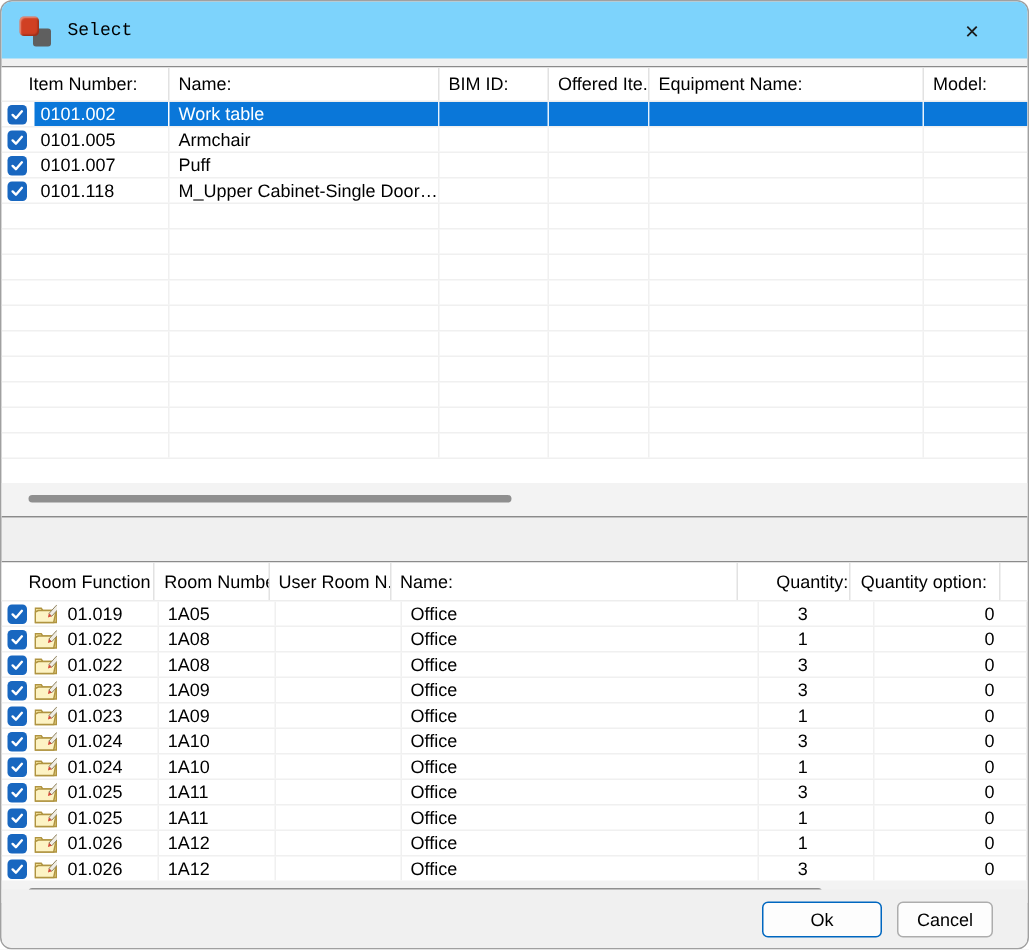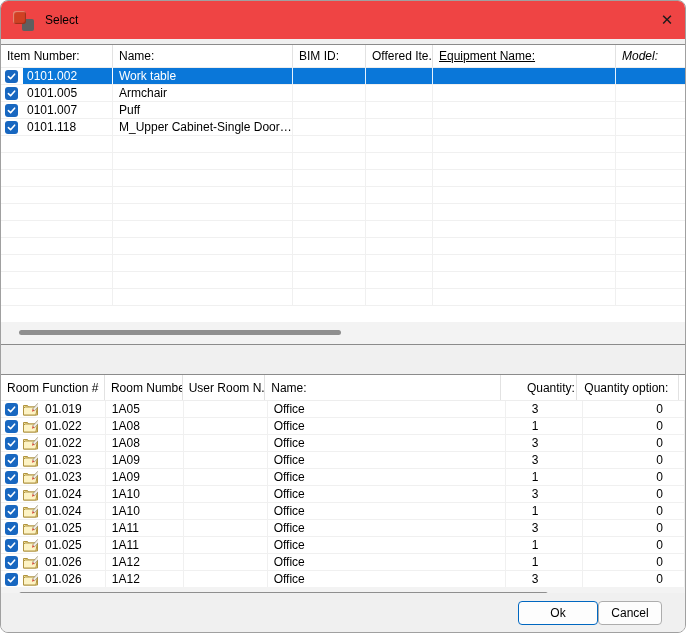--- a/index.html
+++ b/index.html
@@ -5,74 +5,74 @@
   html,body{margin:0;padding:0;}
   body{
     width:686px;height:633px;position:relative;background:#ffffff;
     font-family:"Liberation Sans", sans-serif;-webkit-font-smoothing:antialiased;
   }
   .dialog{
     position:absolute;inset:0;background:#f0f0f0;border:1px solid #a0a0a0;
     border-radius:8px;overflow:hidden;box-sizing:border-box;
   }
   
-  .titlebar{height:38px;display:flex;align-items:center;background:#ef4444;padding:0 1px 0 12px;}
+  .titlebar{height:38px;display:flex;align-items:center;background:#7dd3fc;padding:0 20px 0 12px;font-family:Liberation Mono, monospace;}
   .app-icon{width:21px;height:21px;position:relative;margin-right:11px;flex:0 0 auto;}
   .app-icon .sq-gray{position:absolute;right:0;bottom:0;width:12px;height:12px;background:#5f5f5f;border-radius:2px;}
   .app-icon .sq-red{position:absolute;left:0;top:1px;width:13px;height:13px;background:#d04023;border-radius:3px;
     box-shadow:inset 1px 1px 1px rgba(255,255,255,.4), inset -1px -1px 1px rgba(0,0,0,.25);}
   .win-title{font-size:12px;color:#000;}
   .close-btn{margin-left:auto;width:34px;height:30px;display:flex;align-items:center;justify-content:center;
     font-size:15px;color:#1a1a1a;font-weight:300;cursor:default;}
   
   .grid{position:absolute;left:0;right:0;background:#fff;border-top:1px solid #8b8b8b;border-bottom:1px solid #8b8b8b;
     display:flex;flex-direction:column;box-sizing:border-box;}
   .top-grid{top:43px;height:301px;}
   .bottom-grid{top:373px;height:229px;}
   .ghead{display:flex;flex:0 0 auto;background:#fff;border-bottom:1px solid #ededed;}
   .top-grid .ghead{height:22px;}
   .bottom-grid .ghead{height:25px;}
   .hcell{box-sizing:border-box;border-right:1px solid #e2e2e2;font-size:12px;color:#000;
-    display:flex;align-items:center;padding-left:6px;white-space:nowrap;overflow:hidden;}
-  .hcell:last-child{border-right:none;font-style:italic;}
+    display:flex;align-items:center;padding-left:18px;white-space:nowrap;overflow:hidden;}
+  .hcell:last-child{border-right:none;}
   .gbody{flex:1 1 auto;overflow:hidden;text-align:right;}
   .trow{display:flex;height:17px;box-sizing:border-box;border-bottom:1px solid #f0f0f0;font-size:12px;color:#000;}
   .cell{box-sizing:border-box;border-right:1px solid #f0f0f0;display:flex;align-items:center;
     white-space:nowrap;overflow:hidden;}
   .c-first{padding-left:0;}
   .first-inner{display:flex;align-items:center;width:100%;height:100%;}
   .cb{flex:0 0 auto;width:13px;height:13px;margin:0 5px 0 4px;border-radius:3px;background:#1867c0;
     display:flex;align-items:center;justify-content:center;}
   .cb svg{display:block;}
   .row-ficon{flex:0 0 auto;margin-right:3px;display:flex;align-items:center;}
   .first-text{flex:1 1 auto;height:100%;display:flex;align-items:center;padding-left:4px;overflow:hidden;white-space:nowrap;}
   .txt-ellip{text-overflow:ellipsis;overflow:hidden;white-space:nowrap;display:block;}
   
   .trow.sel .cell{background:#0a77d9;color:#fff;border-right-color:rgba(255,255,255,.9);border-bottom-color:#0a77d9;}
   .trow.sel .cell.c-first{background:#fff;}
   .trow.sel .first-text{background:#0a77d9;color:#fff;}
   
   .t-c1{width:112px;}.t-c2{width:180px;padding-left:6px;}.t-c3{width:73px;padding-left:6px;}
-  .t-c4{width:67px;padding-left:6px;}.t-c5{width:183px;padding-left:6px;text-decoration:underline;}.t-c6{flex:1 1 auto;padding-left:6px;border-right:none;}
+  .t-c4{width:67px;padding-left:6px;}.t-c5{width:183px;padding-left:6px;}.t-c6{flex:1 1 auto;padding-left:6px;border-right:none;}
   
   .b-c1{width:107px;}.b-c2{width:80px;padding-left:6px;}.b-c3{width:85px;padding-left:6px;}
   .b-c4{width:243px;padding-left:6px;}.b-c5{width:58px;padding-left:6px;margin-left:20px;}
   .b-c6{width:104px;justify-content:flex-end;padding-right:21px;}
   .b-c7{flex:1 1 auto;border-right:none;}
   .hcell.b-c6{justify-content:flex-start;padding-left:7px;}
   
   .hscroll{flex:0 0 auto;position:relative;background:#f3f3f3;}
   .top-grid .hscroll{height:22px;}
   .bottom-grid .hscroll{height:15px;}
   .hthumb{position:absolute;height:5px;border-radius:2.5px;background:#8f8f8f;}
   .top-grid .hthumb{left:18px;width:322px;top:8px;}
   .bottom-grid .hthumb{left:18px;width:529px;top:5px;}
   
   .footer{position:absolute;top:592px;left:0;right:0;bottom:0;display:flex;align-items:center;
-    justify-content:flex-end;padding-right:23px;background:#f0f0f0;}
+    justify-content:flex-end;gap:10px;padding-right:23px;background:#f0f0f0;}
   .btn{height:24px;border-radius:4px;background:#fdfdfd;font-size:12px;color:#000;
     display:flex;align-items:center;justify-content:center;box-sizing:border-box;cursor:default;}
   .btn-ok{width:80px;border:1.5px solid #0067c0;}
   .btn-cancel{width:64px;border:1px solid #adadad;}
 </style>
 </head>
 <body>
 
 <div class="dialog">
 

